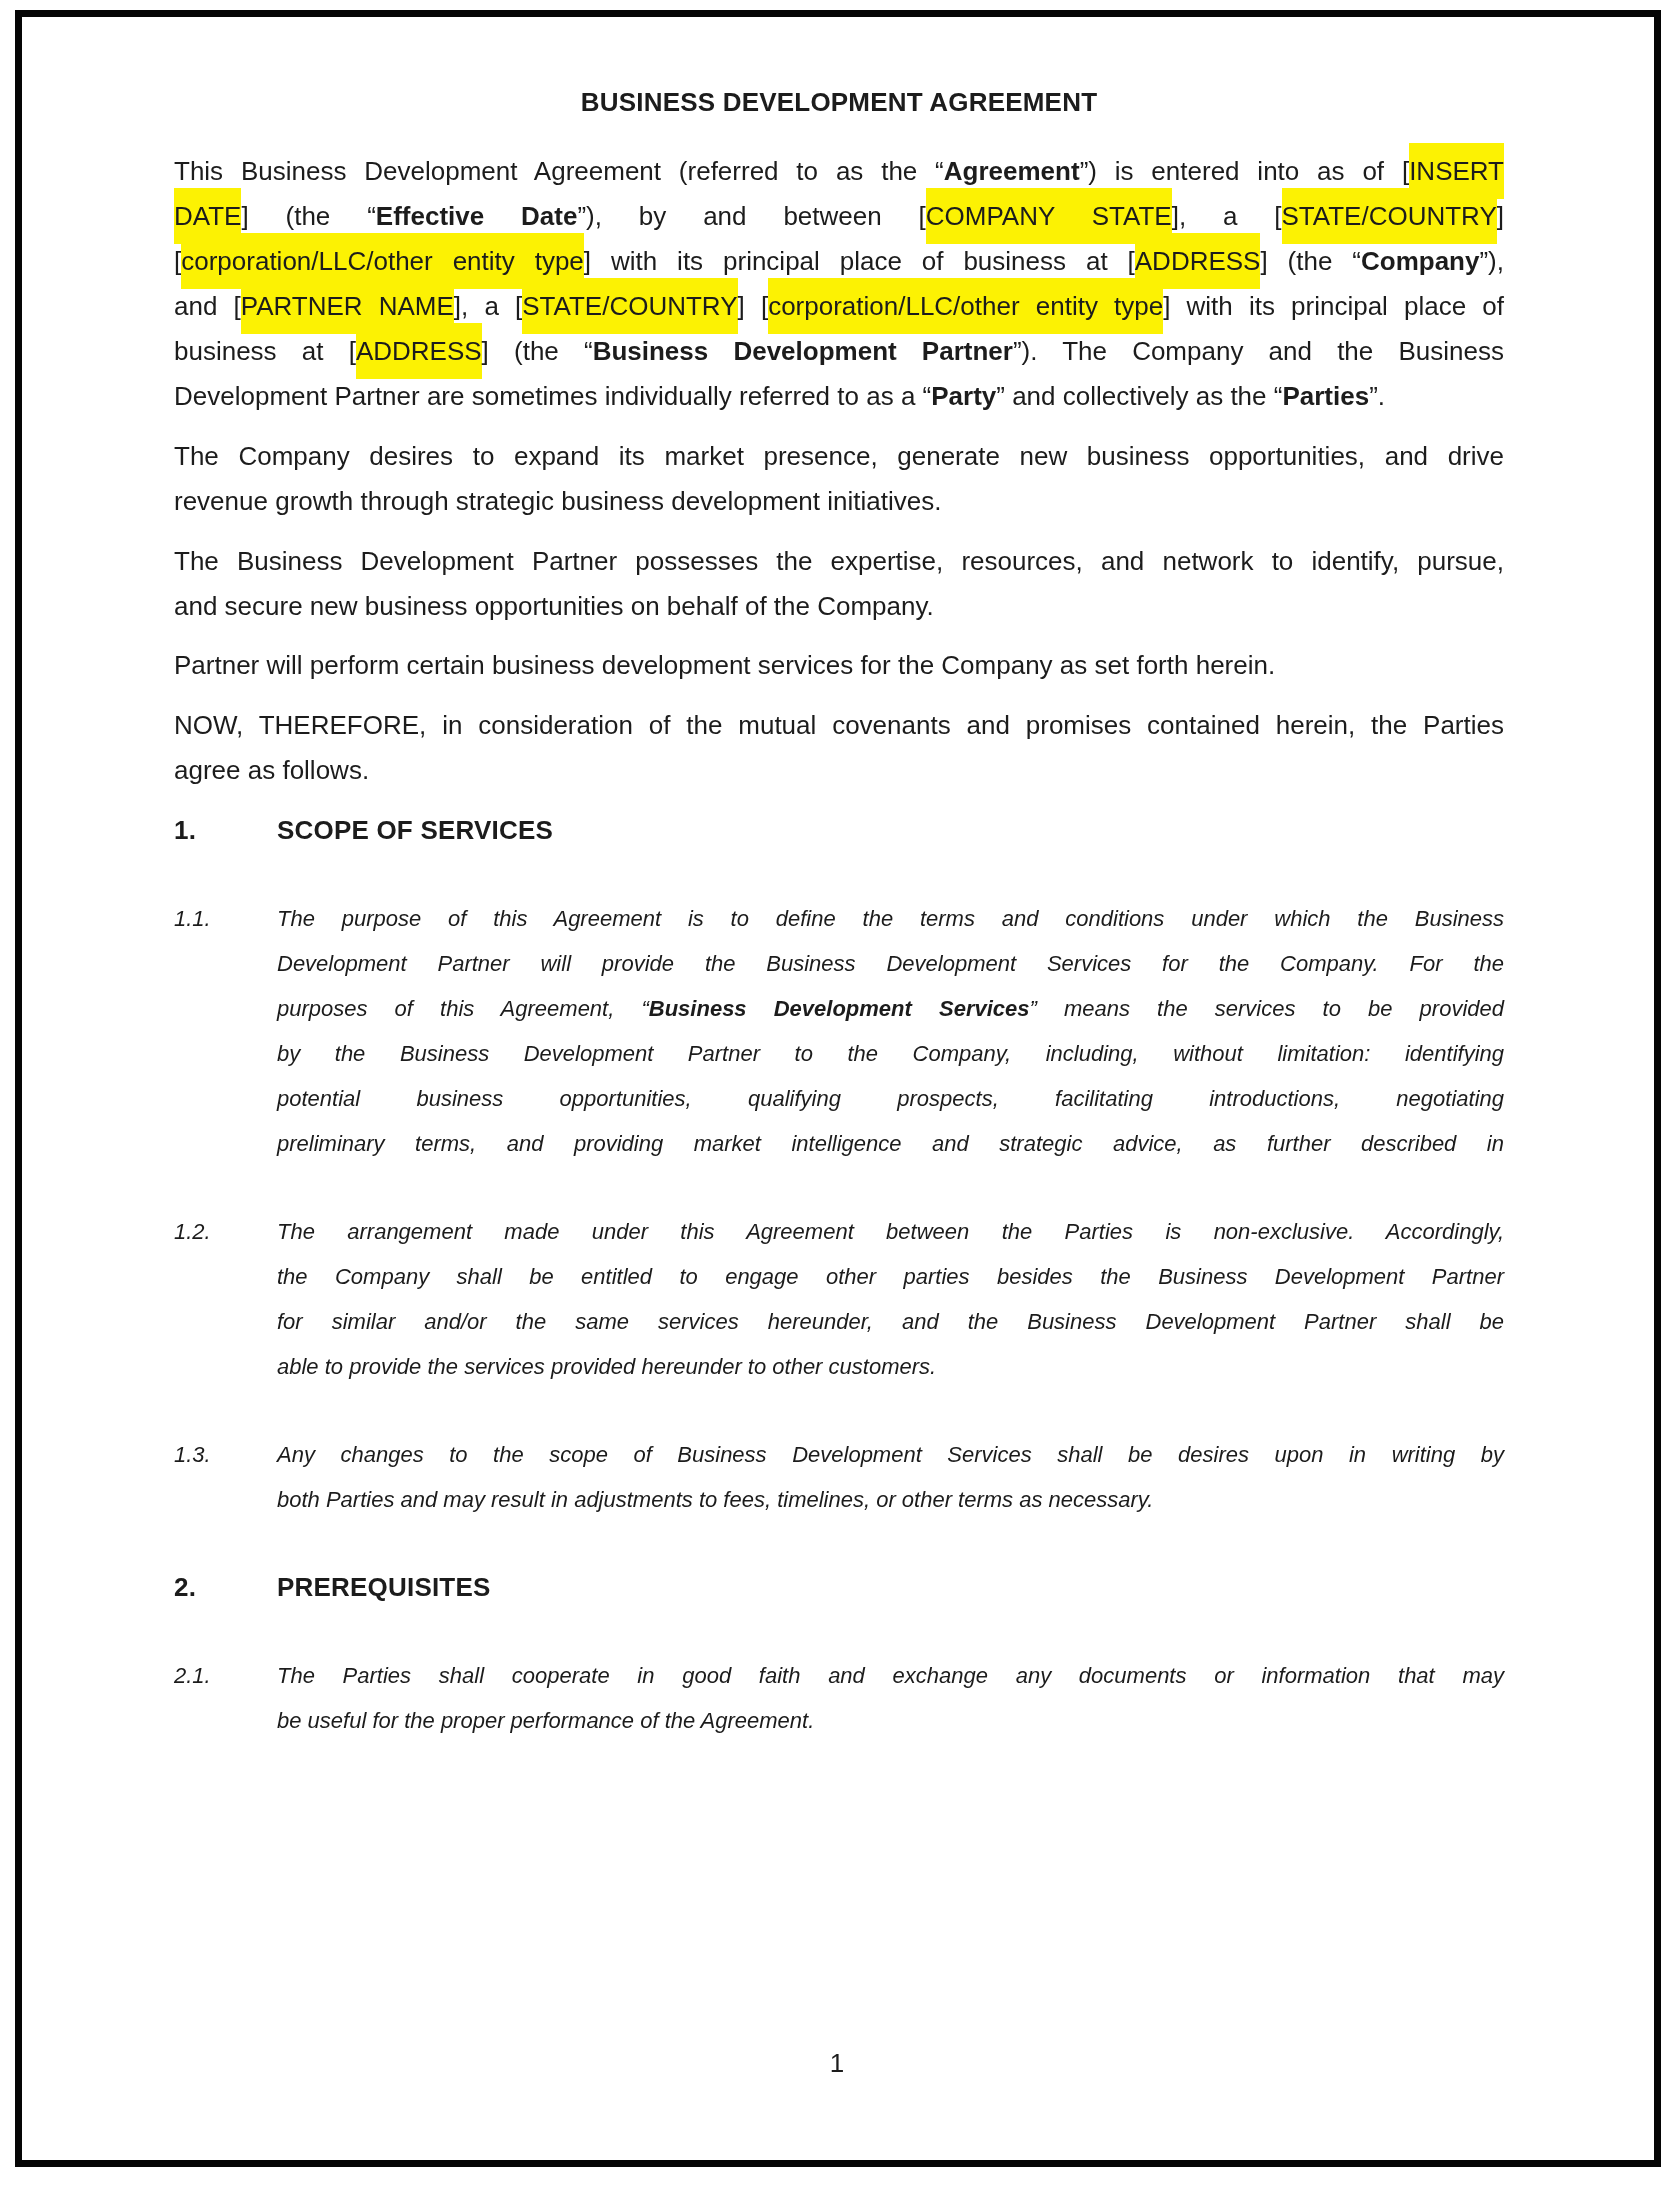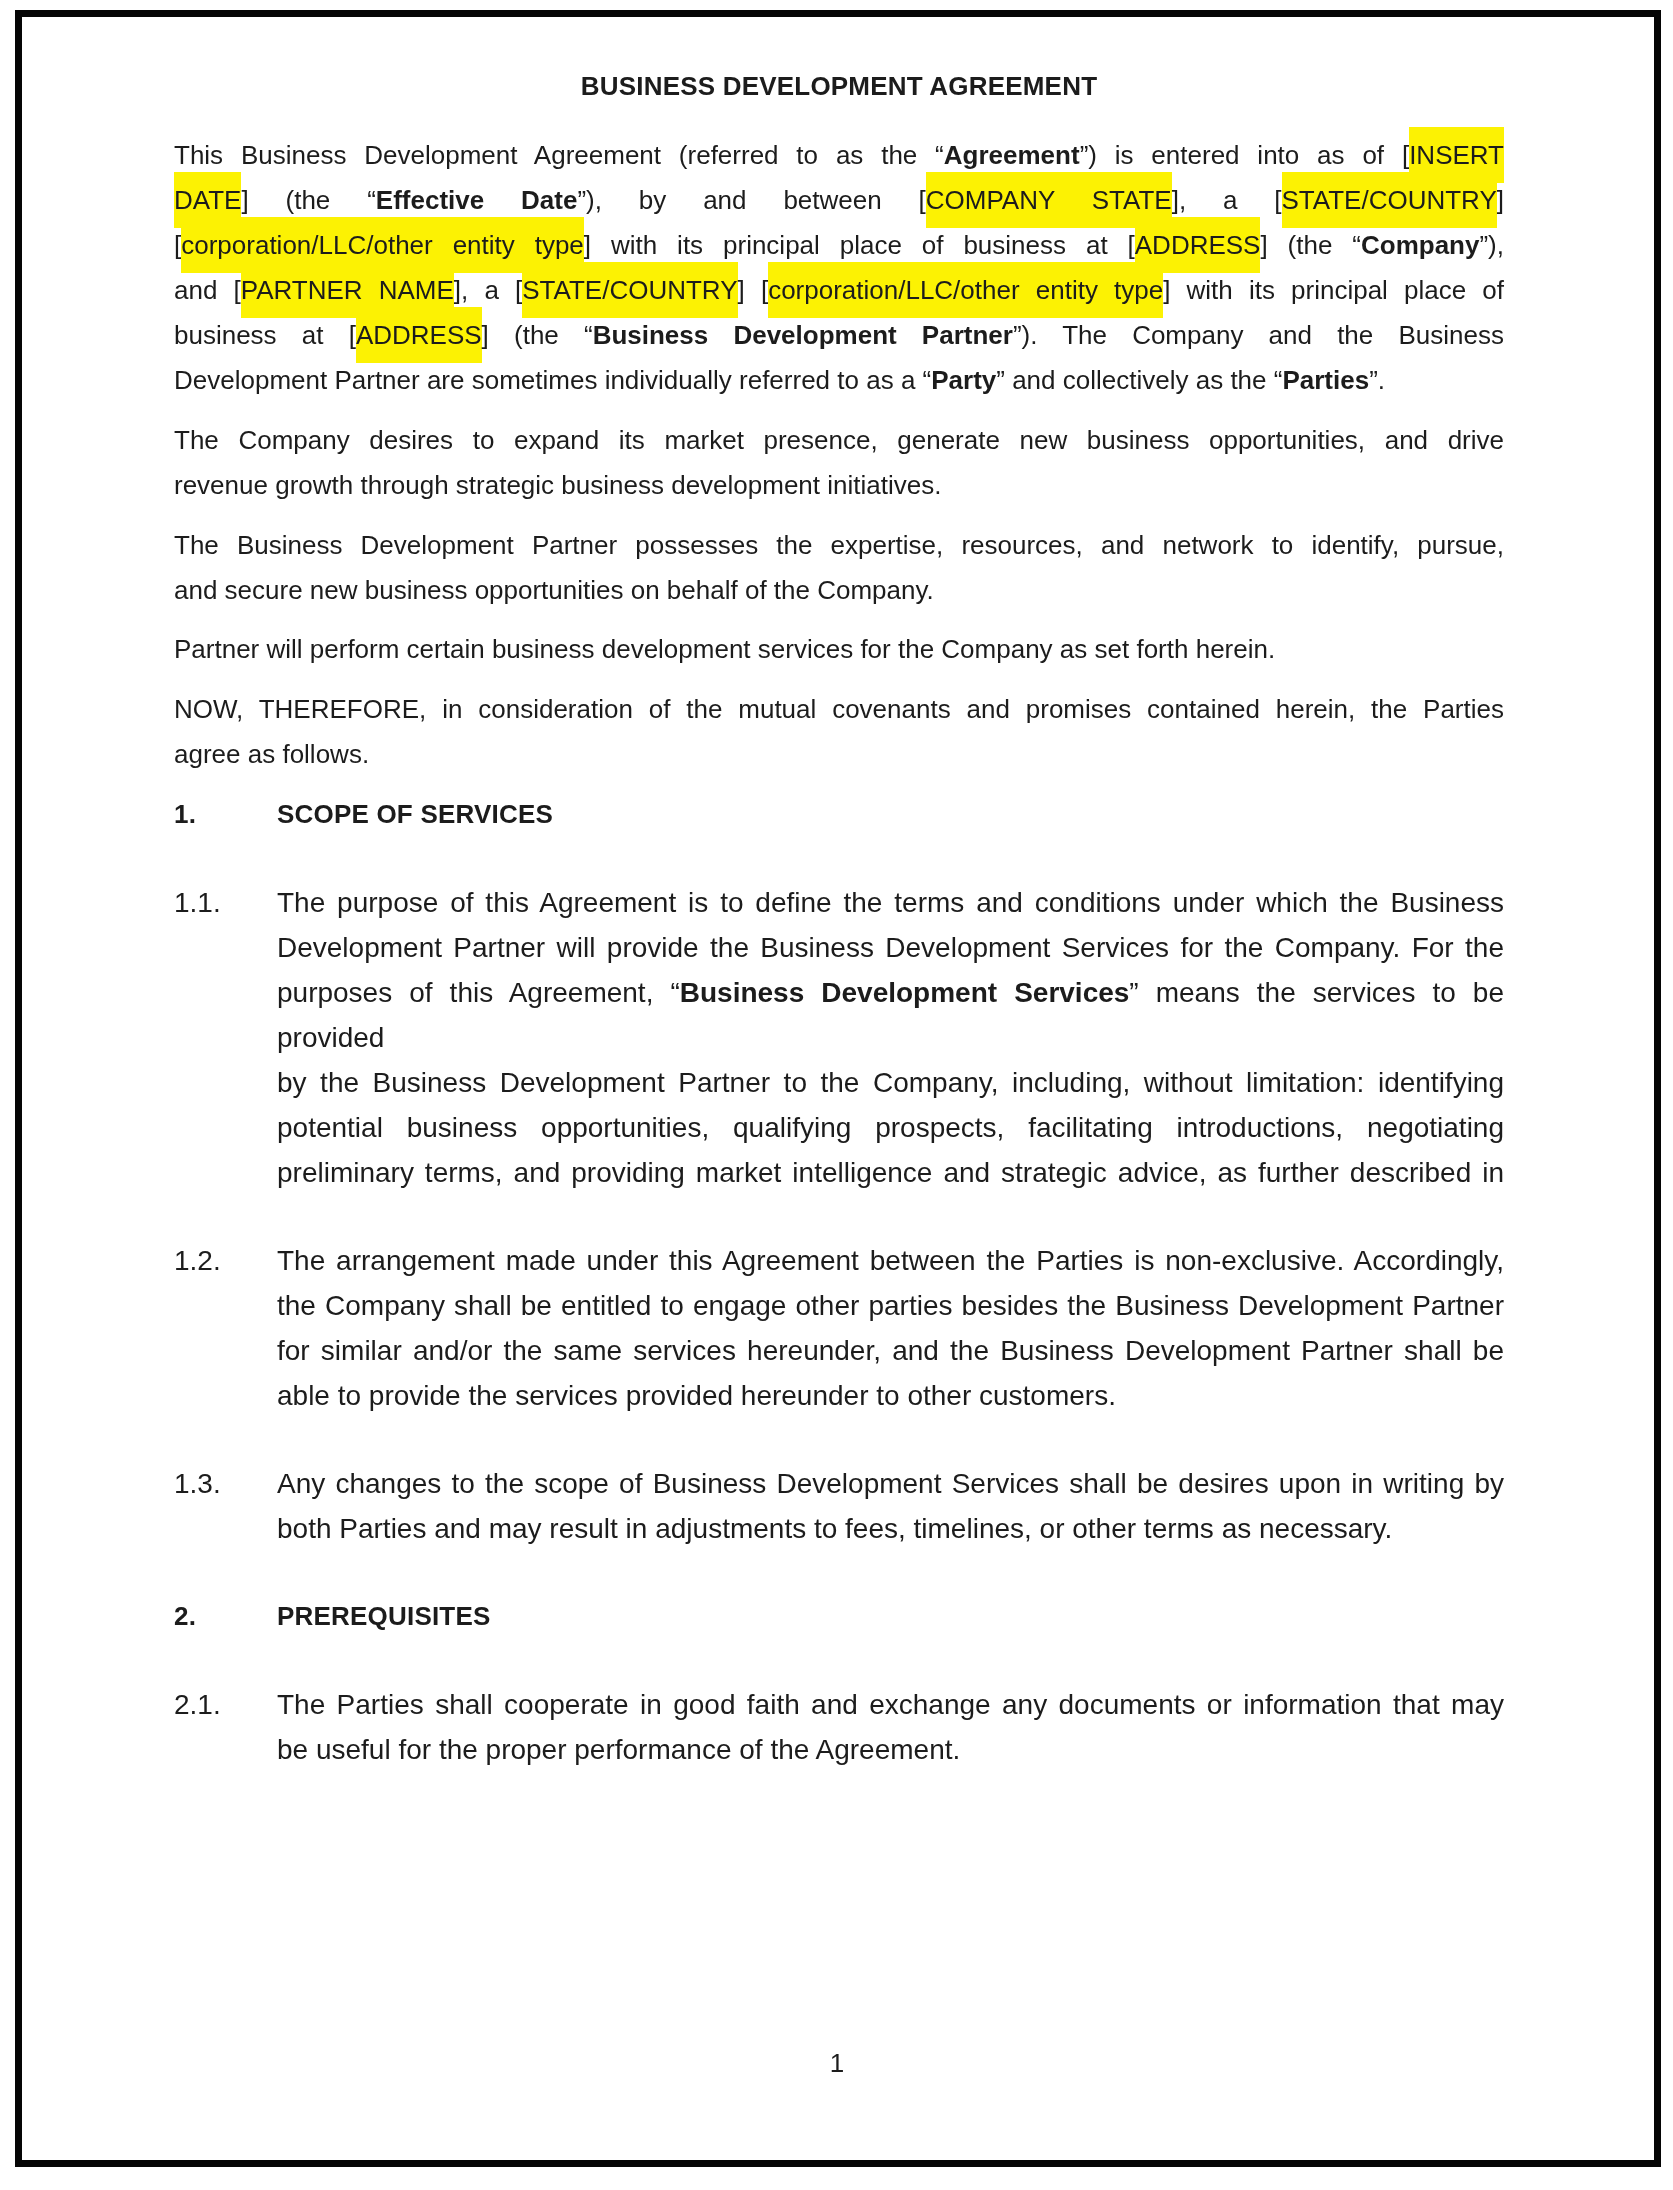--- a/index.html
+++ b/index.html
@@ -17,21 +17,21 @@
     border:7px solid #050505;
     pointer-events:none;
   }
   .content{
     position:absolute;
     left:174px;top:0;
     width:1330px;
   }
   .title{
     padding-top:71px;
-    margin:0 0 31px 0;
+    margin:16px 0 31px 0;
     line-height:31px;
     font-size:26px;
     font-weight:700;
     text-align:center;
     letter-spacing:0.2px;
   }
   .para{
     font-size:26px;
     line-height:45px;
     margin:0 0 14.8px 0;
@@ -39,23 +39,24 @@
   .heading{
     display:flex;
     font-size:26px;
     line-height:45px;
     font-weight:700;
     margin:12px 0 43px 0;
     letter-spacing:0.2px;
   }
   .npara{
     display:flex;
-    font-size:28px;
+    font-size:22px;
     line-height:45px;
     margin:0 0 43px 0;
+    font-style:italic;
   }
   .num{
     width:103px;
     flex:none;
   }
   .nbody{flex:1;min-width:0;}
   .line{
     text-align:justify;
     text-align-last:justify;
   }

